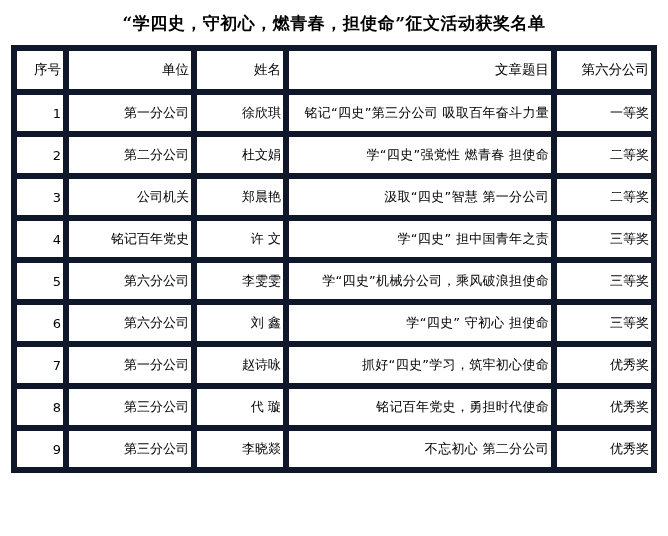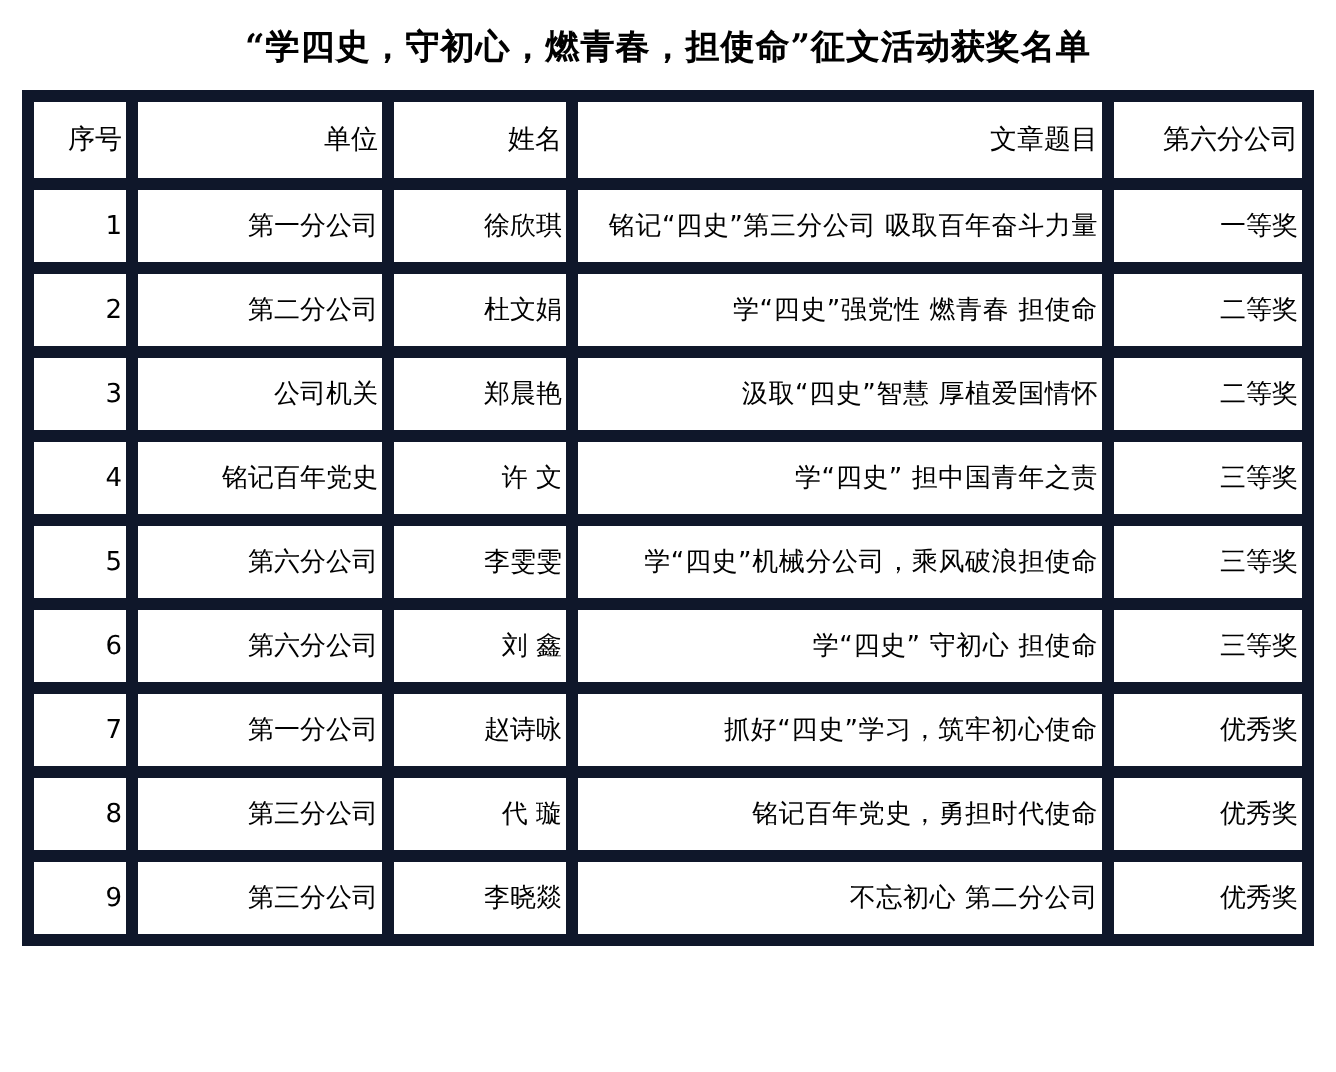--- a/index.html
+++ b/index.html
@@ -96,21 +96,21 @@
         <td>2</td>
         <td>第二分公司</td>
         <td>杜文娟</td>
         <td class="title-cell">学“四史”强党性 燃青春 担使命</td>
         <td>二等奖</td>
       </tr>
       <tr>
         <td>3</td>
         <td>公司机关</td>
         <td>郑晨艳</td>
-        <td class="title-cell">汲取“四史”智慧 厚植爱国情怀</td>
+        <td class="title-cell">汲取“四史”智慧 第一分公司</td>
         <td>二等奖</td>
       </tr>
       <tr>
         <td>4</td>
         <td>铭记百年党史</td>
         <td>许 文</td>
         <td class="title-cell">学“四史” 担中国青年之责</td>
         <td>三等奖</td>
       </tr>
       <tr>

